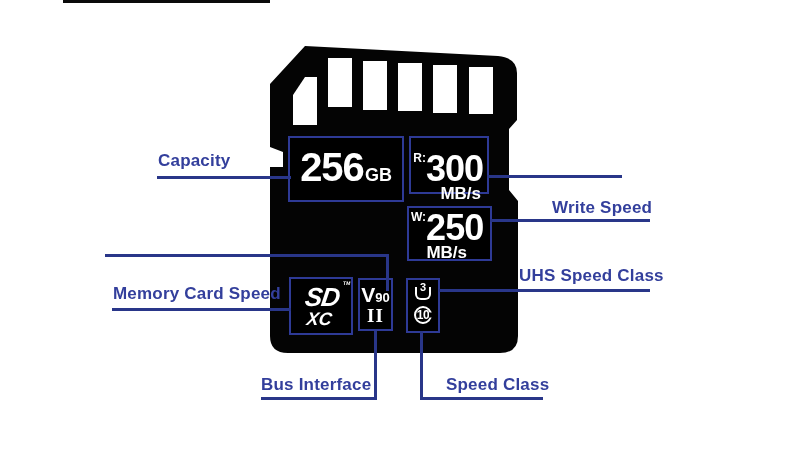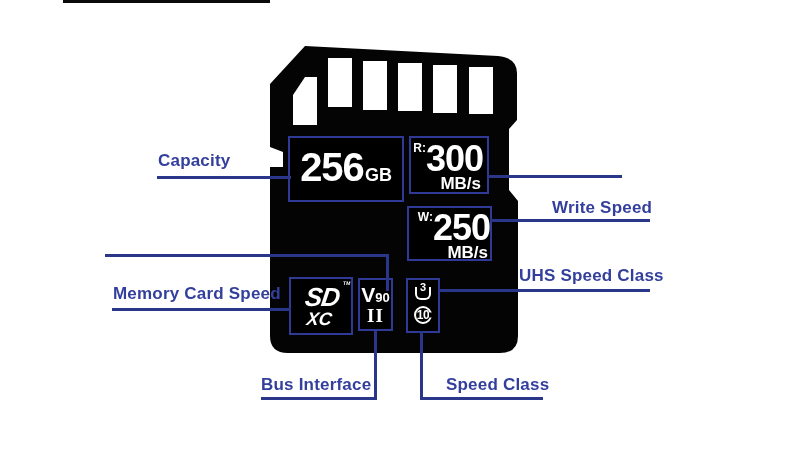--- a/index.html
+++ b/index.html
@@ -12,22 +12,22 @@
 
   
   .card-svg{position:absolute;left:0;top:0;width:800px;height:450px;}
 
   
   .cbox{position:absolute;box-sizing:border-box;border:2px solid #2e3a96;background:#000;color:#fff;}
   .capacity-box{left:288px;top:136px;width:116px;height:66px;display:flex;align-items:baseline;justify-content:center;}
   .cap-value{font-size:40px;font-weight:800;line-height:58px;letter-spacing:-1px;}
   .cap-unit{font-size:18px;font-weight:700;margin-left:1px;}
 
-  .read-box{left:409px;top:136px;width:80px;height:58px;padding:3px 4px 0 2px;text-align:right;}
-  .write-box{left:407px;top:206px;width:85px;height:55px;padding:2px 0 0 2px;text-align:right;}
+  .read-box{left:409px;top:136px;width:80px;height:58px;padding:13px 4px 0 2px;text-align:right;}
+  .write-box{left:407px;top:206px;width:85px;height:55px;padding:2px 21px 0 2px;text-align:right;}
   .rw-prefix{font-size:12px;font-weight:700;vertical-align:19px;letter-spacing:0;}
   .rw-value{font-size:36px;font-weight:800;line-height:0.92;letter-spacing:-1px;}
   .rw-unit{font-size:17px;font-weight:700;line-height:1;margin-top:0px;padding-right:2px;}
 
   .sdxc-box{left:289px;top:277px;width:64px;height:58px;display:flex;align-items:center;justify-content:center;}
   .sdxc-logo{transform:skewX(-8deg);font-style:italic;font-weight:800;text-align:center;line-height:1;position:relative;}
   .sd-line{font-size:26px;letter-spacing:-1px;display:block;}
   .xc-line{font-size:18px;letter-spacing:0;display:block;margin-top:0px;}
   .tm-mark{position:absolute;top:-3px;right:-9px;font-size:5px;font-style:normal;font-weight:700;}
 

